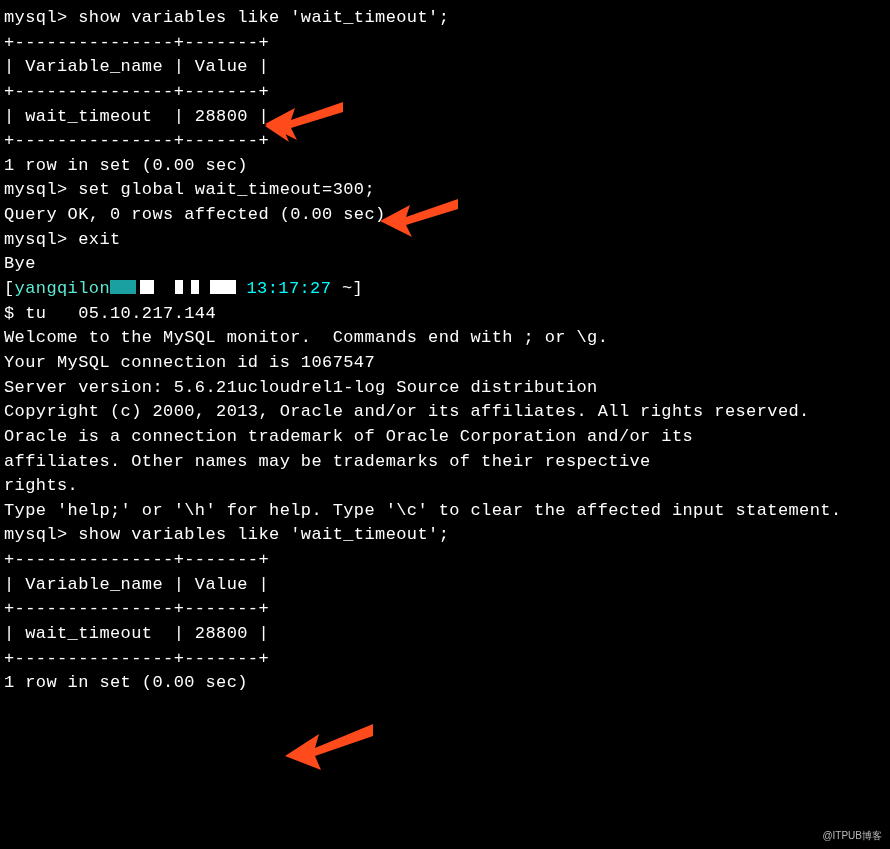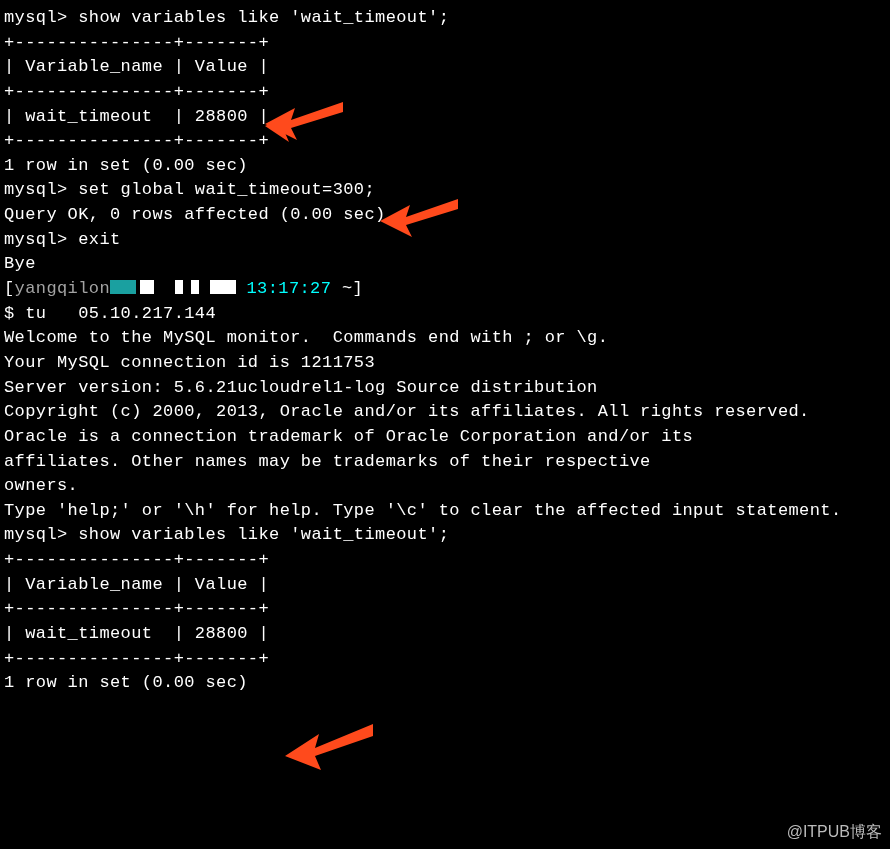--- a/index.html
+++ b/index.html
@@ -17,34 +17,34 @@
       width: 890px;
       height: 849px;
       position: relative;
       overflow: hidden;
     }
     .line {
       white-space: pre;
       letter-spacing: 0.4px;
       font-family: Liberation Mono, monospace;
     }
-    .magenta { color: #a3a3a3; }
+    .magenta { color: #5eead4; }
     .cyan { color: #00ffff; }
     .arrow {
       position: absolute;
       pointer-events: none;
     }
     .arrow svg {
       display: block;
     }
     .watermark {
       position: absolute;
       bottom: 6px;
       right: 8px;
-      font-size: 16px;
+      font-size: 10px;
       color: #bbbbbb;
       font-family: sans-serif;
     }
     .redact {
       display: inline-block;
       vertical-align: middle;
       height: 14px;
       position: relative;
       top: -2px;
     }
@@ -66,28 +66,28 @@
 <div class="line">1 row in set (0.00 sec)</div>
 <div class="line"></div>
 <div class="line">mysql&gt; set global wait_timeout=300;</div>
 <div class="line">Query OK, 0 rows affected (0.00 sec)</div>
 <div class="line"></div>
 <div class="line">mysql&gt; exit</div>
 <div class="line">Bye</div>
 <div class="line"><span>[</span><span class="magenta">yangqilon</span><span class="redact a"></span><span class="redact b"></span>  <span class="redact d"></span><span class="redact e"></span><span class="redact d"></span> <span class="redact f"></span> <span class="cyan">13:17:27</span> <span>~</span><span>]</span></div>
 <div class="line">$ tu   05.10.217.144</div>
 <div class="line">Welcome to the MySQL monitor.  Commands end with ; or \g.</div>
-<div class="line">Your MySQL connection id is 1211753</div>
+<div class="line">Your MySQL connection id is 1067547</div>
 <div class="line">Server version: 5.6.21ucloudrel1-log Source distribution</div>
 <div class="line"></div>
 <div class="line">Copyright (c) 2000, 2013, Oracle and/or its affiliates. All rights reserved.</div>
 <div class="line"></div>
 <div class="line">Oracle is a connection trademark of Oracle Corporation and/or its</div>
 <div class="line">affiliates. Other names may be trademarks of their respective</div>
-<div class="line">owners.</div>
+<div class="line">rights.</div>
 <div class="line"></div>
 <div class="line">Type 'help;' or '\h' for help. Type '\c' to clear the affected input statement.</div>
 <div class="line"></div>
 <div class="line">mysql&gt; show variables like 'wait_timeout';</div>
 <div class="line">+---------------+-------+</div>
 <div class="line">| Variable_name | Value |</div>
 <div class="line">+---------------+-------+</div>
 <div class="line">| wait_timeout  | 28800 |</div>
 <div class="line">+---------------+-------+</div>
 <div class="line">1 row in set (0.00 sec)</div>

